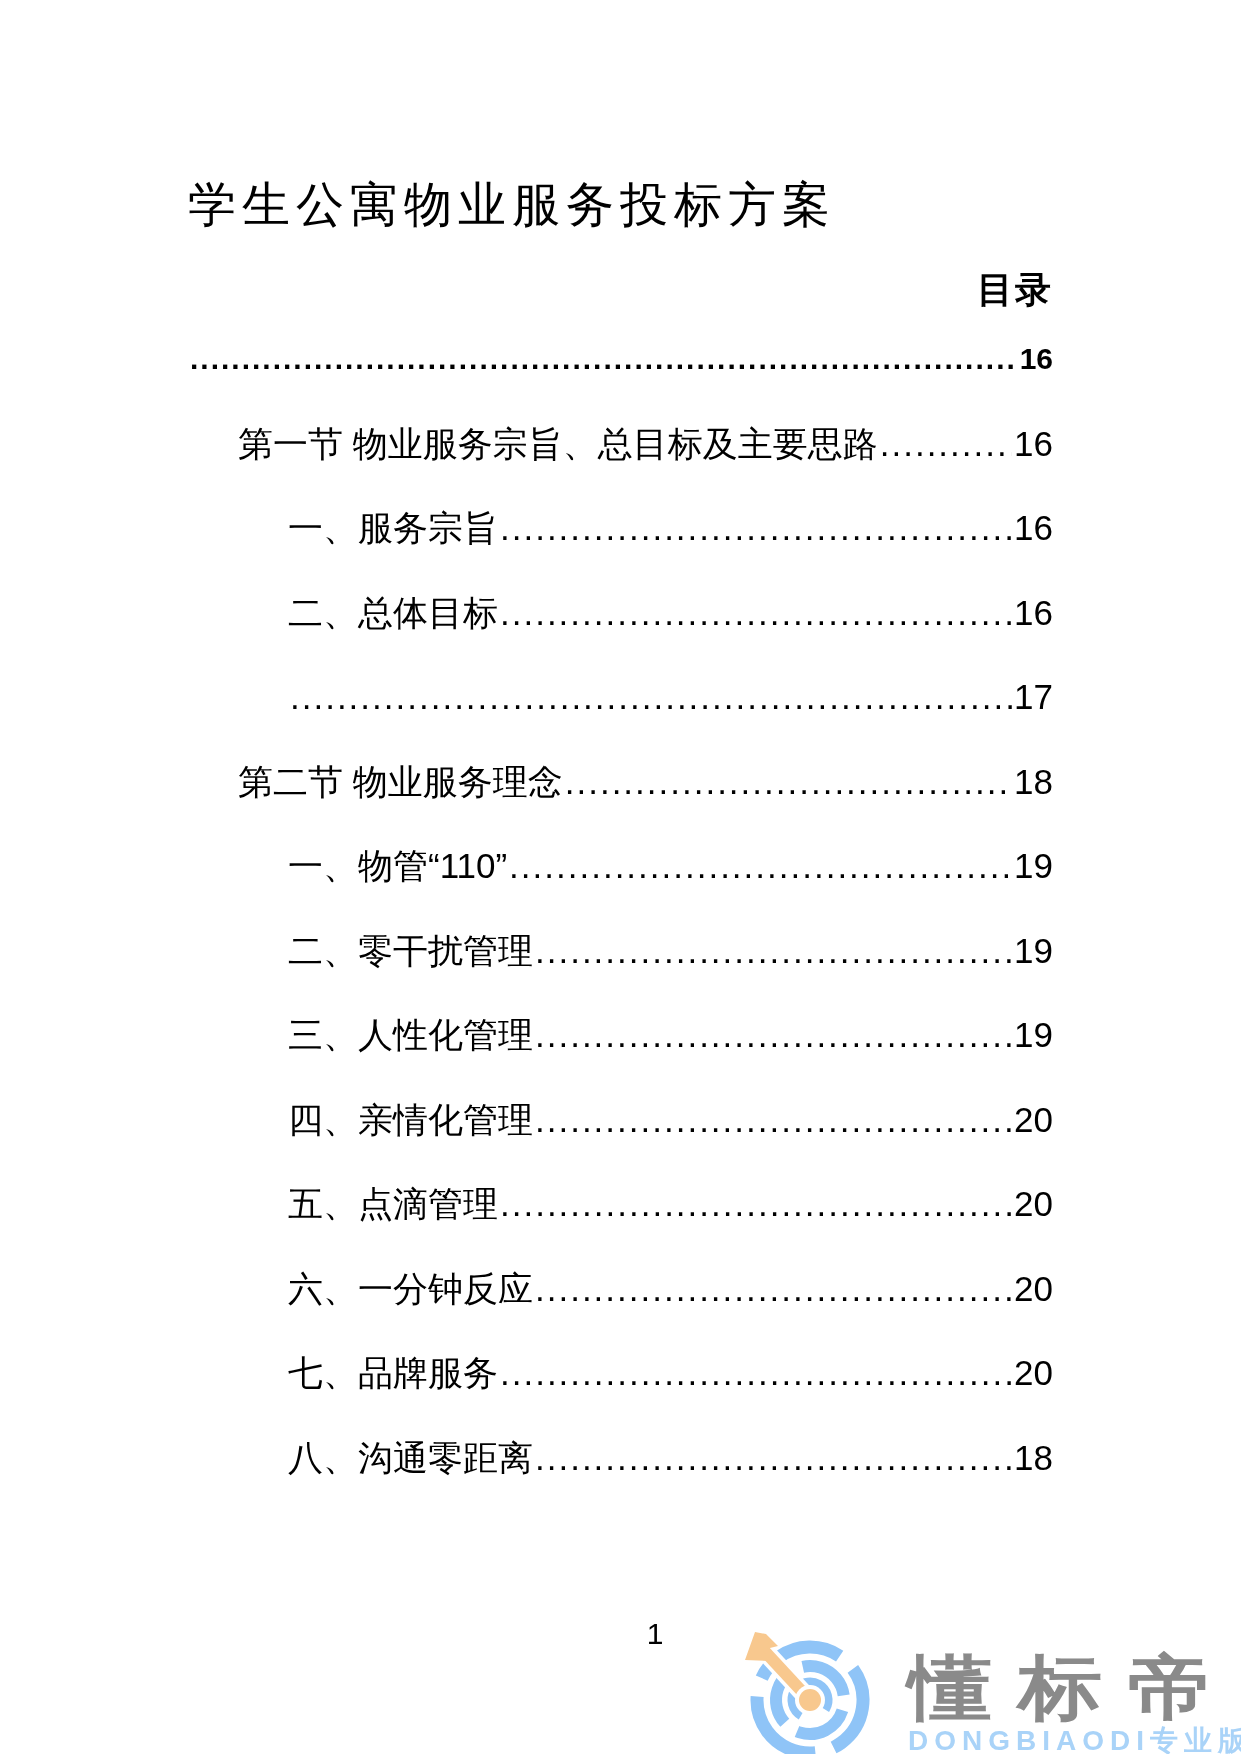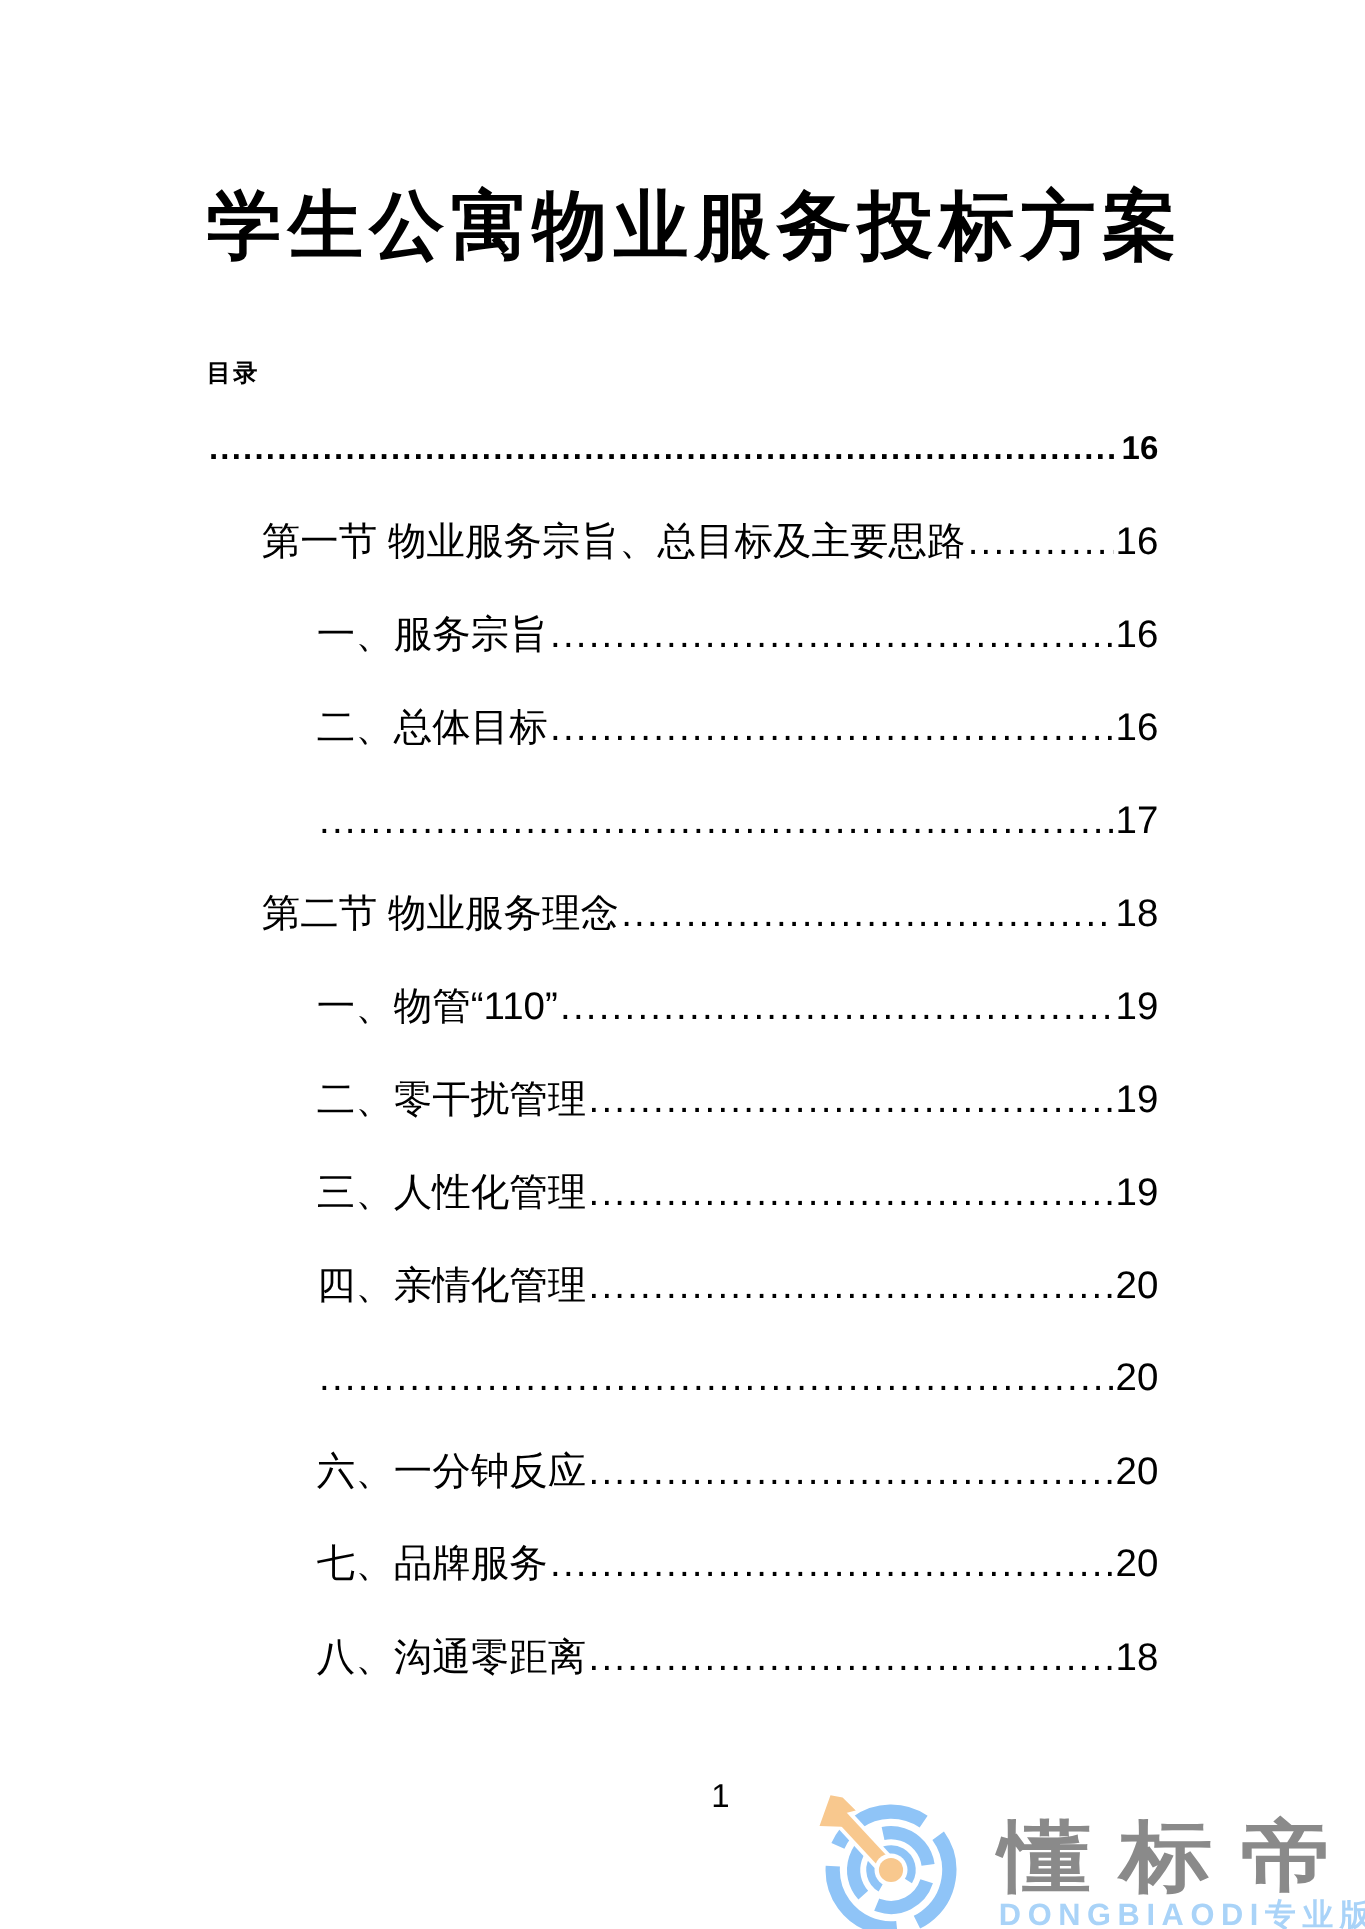--- a/index.html
+++ b/index.html
@@ -12,31 +12,30 @@
     overflow: hidden;
     font-family: "Liberation Sans", "DejaVu Sans", sans-serif;
     color: #000000;
   }
   .content {
     position: relative;
     padding: 170px 188px 0 188px; 
   }
   .doc-title {
     margin: 0;
-    text-align: center;
-    font-size: 68px;
-    font-weight: bold;
+    font-size: 48px;
+    font-weight: normal;
     letter-spacing: 6px;
     line-height: 70px;
     white-space: nowrap;
   }
   .toc-heading {
-    margin: 80px 0 0 0;
-    text-align: left;
-    font-size: 22px;
+    margin: 31px 0 0 0;
+    text-align: right;
+    font-size: 36px;
     font-weight: bold;
     letter-spacing: 2px;
     line-height: 38px;
   }
   .toc { margin-top: 8px; }
   .toc-row {
     display: flex;
     align-items: baseline;
     height: 84.5px;
     line-height: 84.5px;
@@ -158,20 +157,21 @@
     <span class="toc-page">19</span>
   </div>
 
   <div class="toc-row level-item">
     <span class="toc-label">四、亲情化管理</span>
     <span class="toc-dots">....................................................................................................................................................................................................................................................................</span>
     <span class="toc-page">20</span>
   </div>
 
   <div class="toc-row level-item">
+    <span class="toc-label">五、点滴管理</span>
     <span class="toc-dots">....................................................................................................................................................................................................................................................................</span>
     <span class="toc-page">20</span>
   </div>
 
   <div class="toc-row level-item">
     <span class="toc-label">六、一分钟反应</span>
     <span class="toc-dots">....................................................................................................................................................................................................................................................................</span>
     <span class="toc-page">20</span>
   </div>
 

